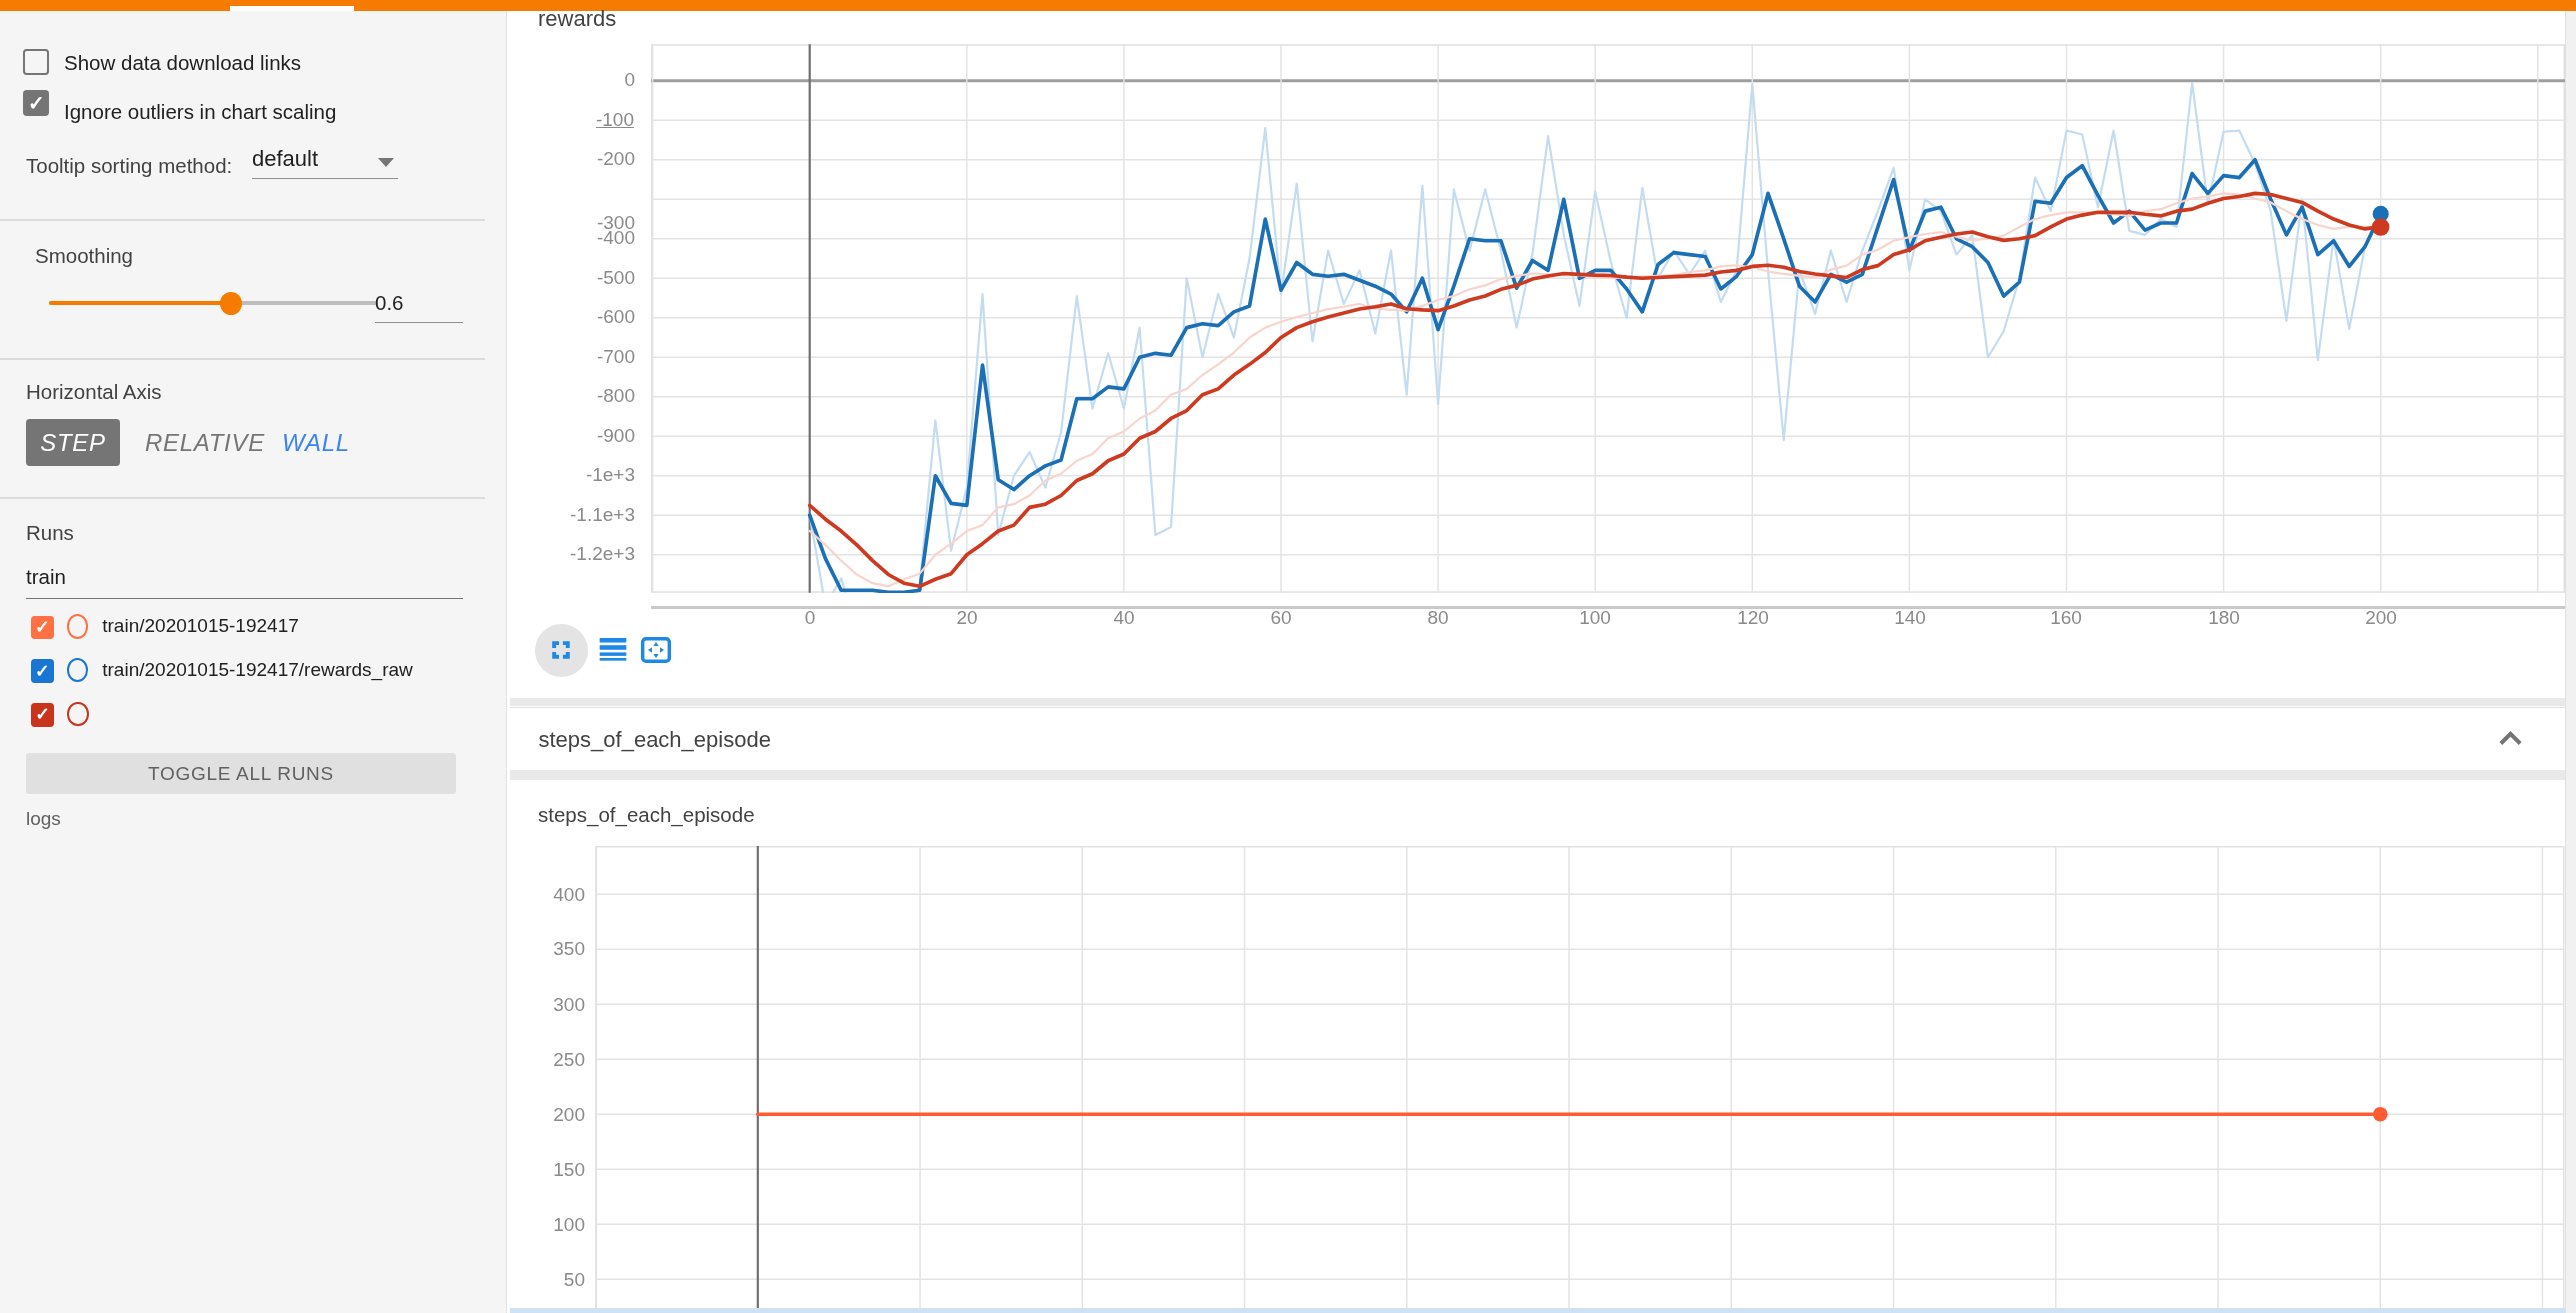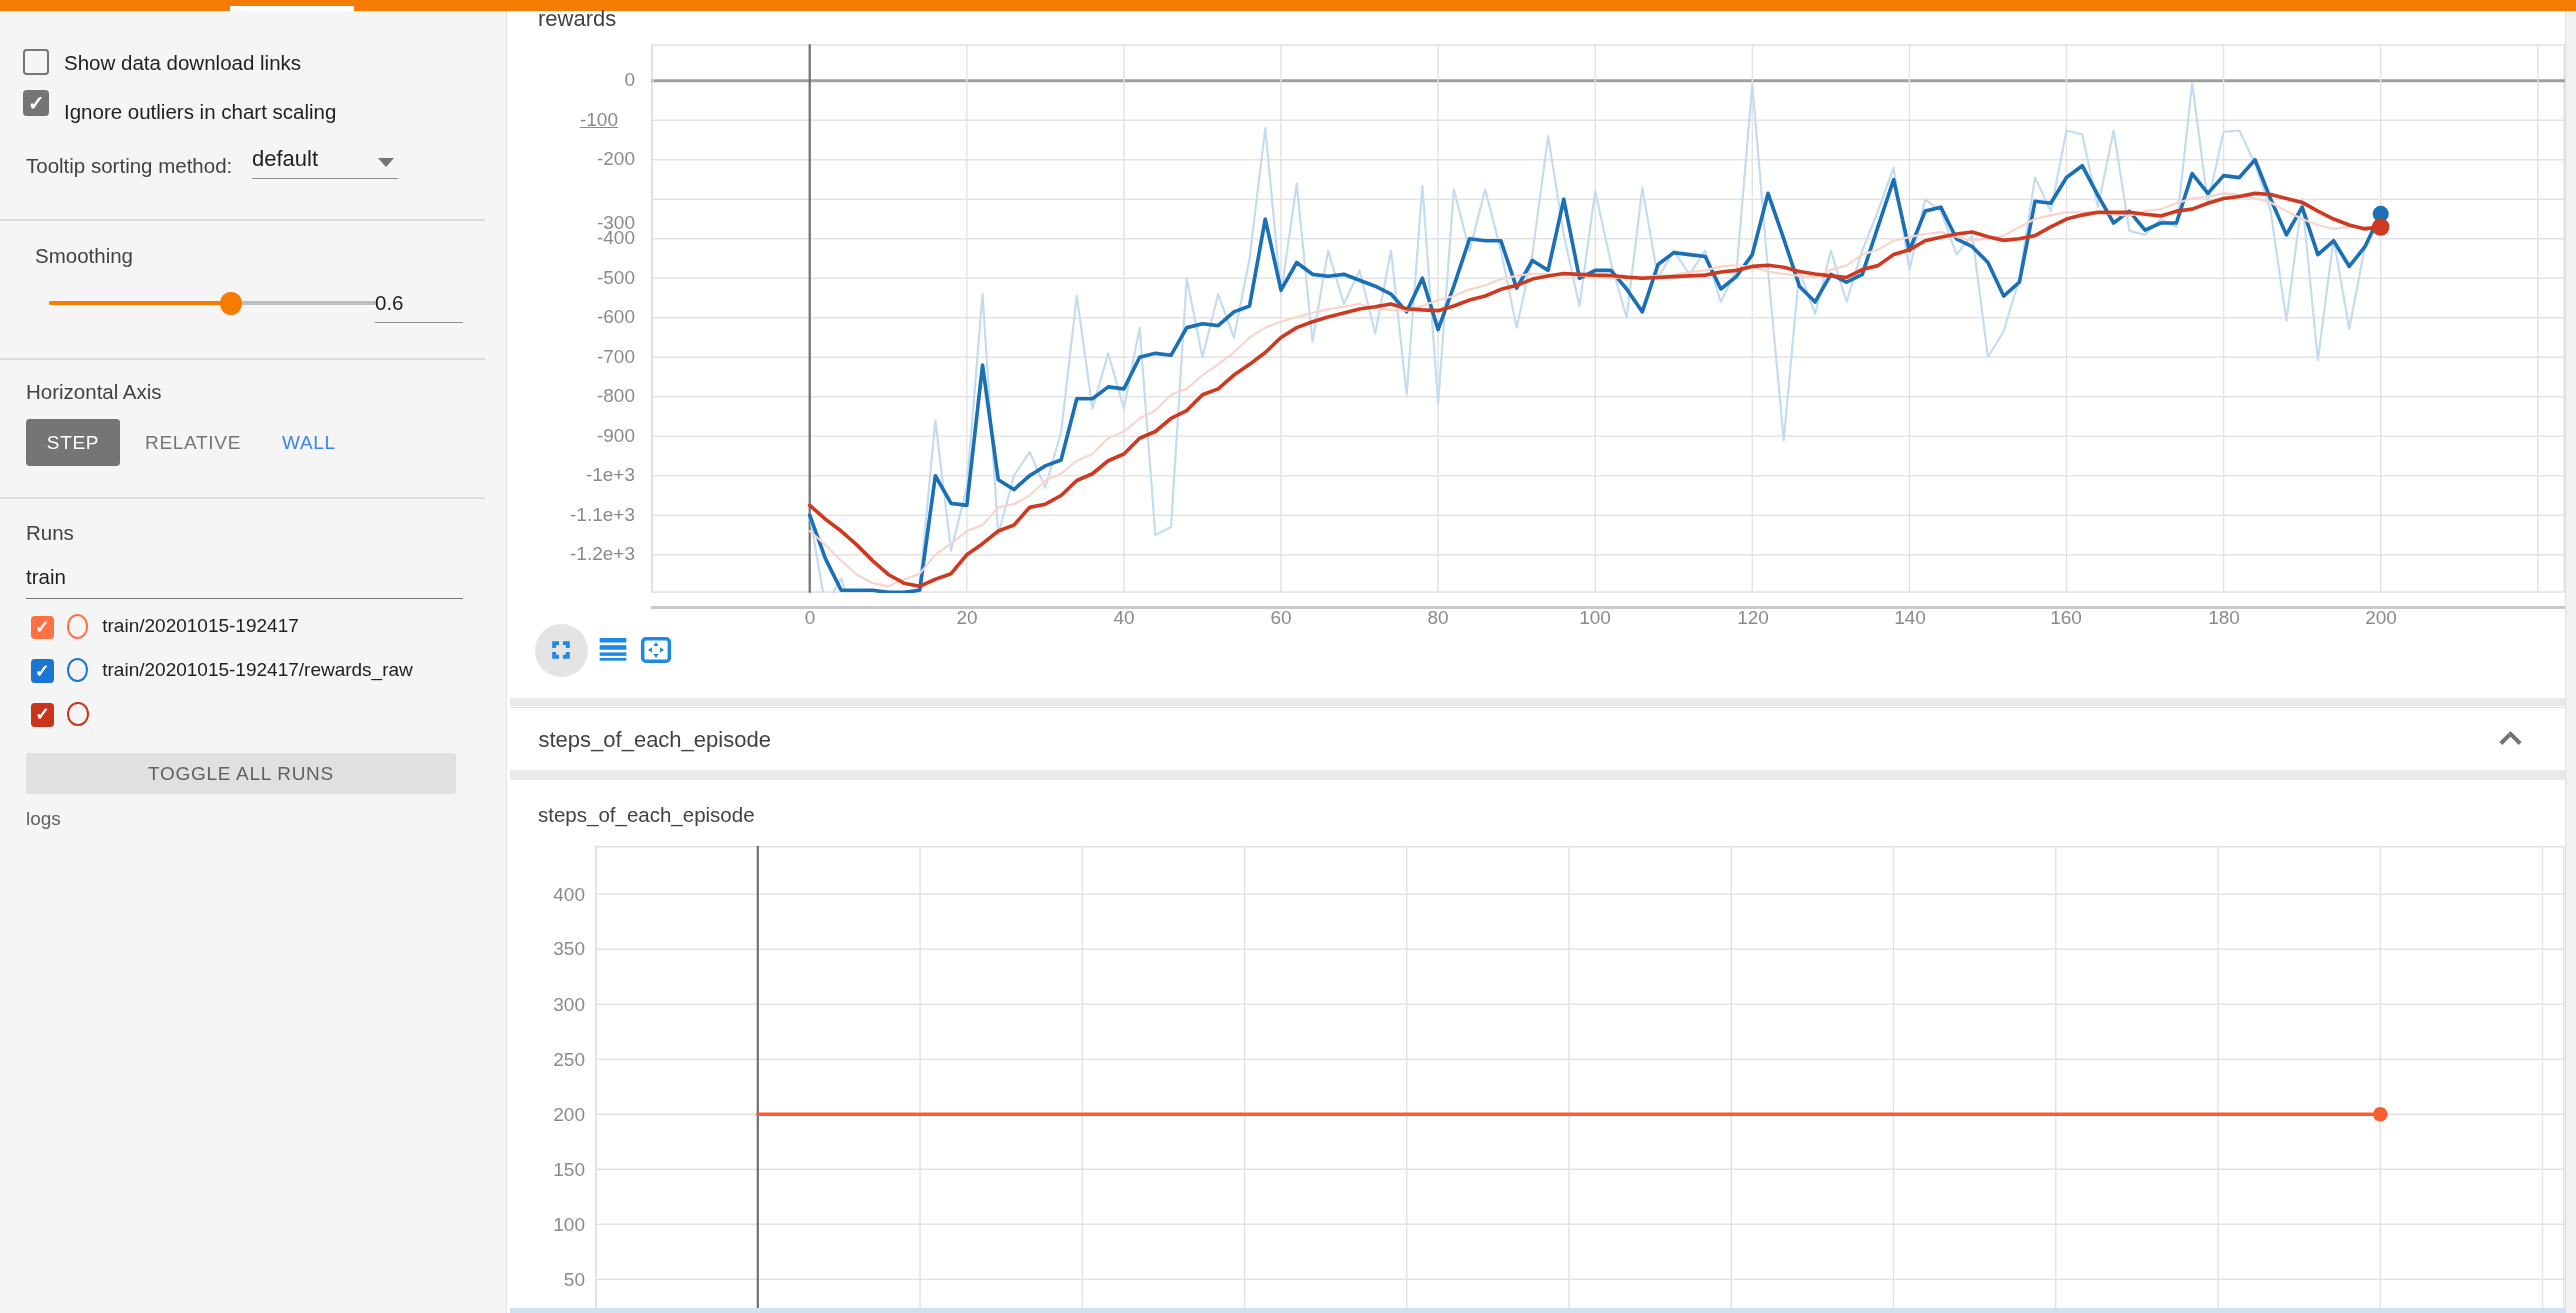--- a/index.html
+++ b/index.html
@@ -18,21 +18,21 @@
   .side-heading{color:#424242;font-size:20.5px;}
   .divider{left:0;width:485px;height:1.5px;background:#dcdcdc;}
   .cbx{width:26px;height:26px;border-radius:3.7px;box-sizing:border-box;
        display:flex;align-items:center;justify-content:center;}
   .cbx.unchecked{border:2.9px solid #757575;background:transparent;}
   .cbx .tick{color:#fff;font-size:20px;font-weight:bold;line-height:1;}
   .runcbx{width:23.4px;height:23.4px;border-radius:3.7px;display:flex;align-items:center;justify-content:center;}
   .runcbx .tick{color:#fff;font-size:17.6px;font-weight:bold;}
   .ring{width:17.6px;height:20.5px;border-radius:50%;border-style:solid;border-width:2.9px;background:transparent;box-sizing:content-box;}
   .runrow-label{font-size:19px;color:#212121;line-height:23.4px;width:380px;word-break:break-all;}
-  .seg-btn{font-size:19px;letter-spacing:0.7px;}
+  .seg-btn{font-size:24px;letter-spacing:0.7px;font-style:italic;}
   
   .chart-title{color:#424242;}
   .tick-label{color:#8a8a8a;font-size:19px;line-height:22px;}
   .y-label{text-align:right;}
   .x-label{text-align:center;}
   .gapband{background:#e9e9e9;}
   .axisline{background:#c9c9c9;}
   svg{display:block;}
 </style>
 </head>
@@ -112,21 +112,21 @@
 <div class="abs" style="left:26px;top:753px;width:430px;height:41px;background:#e0e0e0;border-radius:2.9px;display:flex;align-items:center;justify-content:center;color:#616161;font-size:19px;letter-spacing:0.7px;">TOGGLE ALL RUNS</div>
 
 <div class="abs" style="left:26px;top:808px;font-size:19px;color:#616161;">logs</div>
 
 <div class="abs" style="left:507px;top:11px;width:2069px;height:1303px;background:#fff;"></div>
 
 <div class="abs chart-title" style="left:538px;top:5.9px;font-size:22px;">rewards</div>
 
 <div class="abs" id="rew-ylabels">
     <div class="abs tick-label y-label" style="left: 503px; top: 69px; width: 132px;">0</div>
-    <div class="abs tick-label y-label" style="left: 486px; top: 109px; width: 132px; text-decoration: underline;">-100</div>
+    <div class="abs tick-label y-label" style="left: 502px; top: 109px; width: 132px; text-decoration: underline;">-100</div>
     <div class="abs tick-label y-label" style="left: 503px; top: 148px; width: 132px;">-200</div>
     <div class="abs tick-label y-label" style="left: 503px; top: 188px; width: 132px; margin-top: 24px;">-300</div>
     <div class="abs tick-label y-label" style="left: 503px; top: 227px; width: 132px;">-400</div>
     <div class="abs tick-label y-label" style="left: 503px; top: 267px; width: 132px;">-500</div>
     <div class="abs tick-label y-label" style="left: 503px; top: 306px; width: 132px;">-600</div>
     <div class="abs tick-label y-label" style="left: 503px; top: 346px; width: 132px;">-700</div>
     <div class="abs tick-label y-label" style="left: 503px; top: 385px; width: 132px;">-800</div>
     <div class="abs tick-label y-label" style="left: 503px; top: 425px; width: 132px;">-900</div>
     <div class="abs tick-label y-label" style="left: 503px; top: 464px; width: 132px;">-1e+3</div>
     <div class="abs tick-label y-label" style="left: 503px; top: 504px; width: 132px;">-1.1e+3</div>

